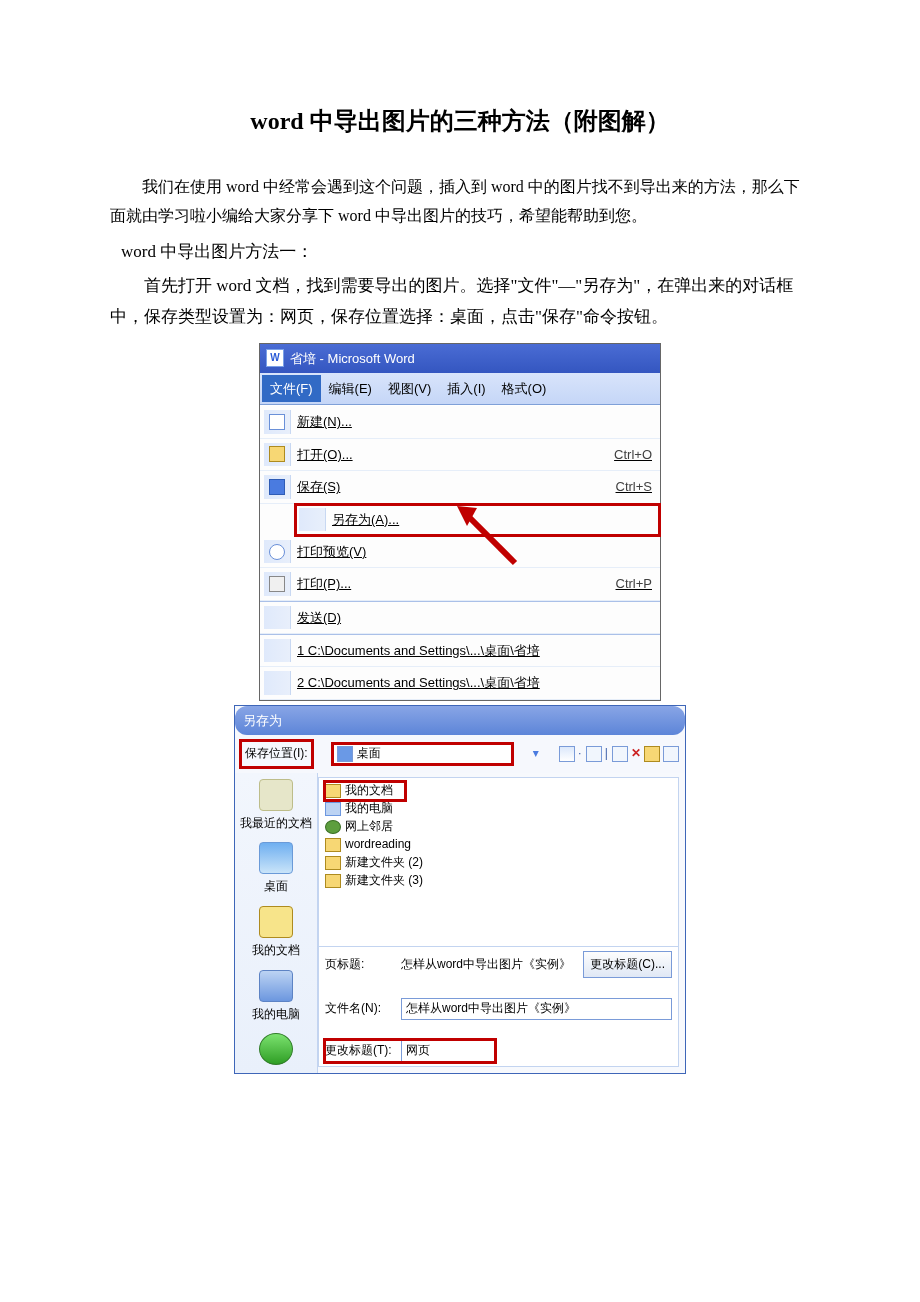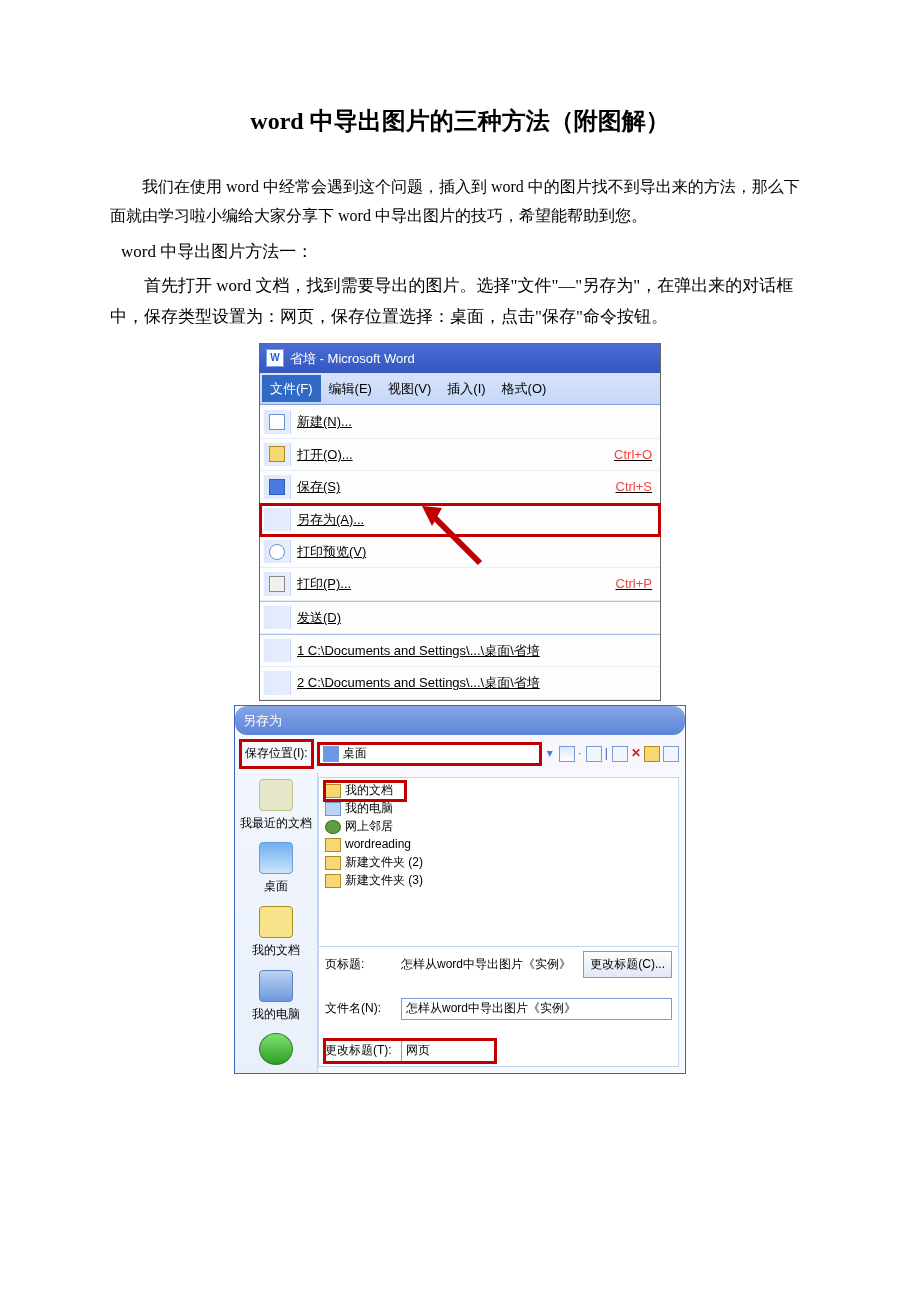--- a/index.html
+++ b/index.html
@@ -106,24 +106,25 @@
   .mini-icon {
     width: 14px; height: 14px;
     background: #fff;
     border: 1px solid #6a90d8;
   }
   .mini-icon.folder { background: #f7d774; border-color:#ae8b1f;}
   .mini-icon.disk { background: #4a7be0; border-color:#2f5cb5;}
   .mini-icon.lens { border-radius:50%; border:1px solid #6a90d8;}
   .mini-icon.printer{ background:#f0f0f0; border-color:#888;}
   .shot1-label { flex: 1; }
-  .shot1-sc { color:#ef4444; }
+  .shot1-sc { color:#404040; }
   .red-box {
     outline: 3px solid #c00000;
     outline-offset: -2px;
+    margin-left: 35px;
   }
   .shot1-arrow-wrap {
     position: relative;
   }
   .shot1-arrow-svg {
     position: absolute;
     left: 160px;
     top: -6px;
     pointer-events: none;
   }
@@ -143,21 +144,21 @@
   .shot2-title {
     background: linear-gradient(#88a5e6,#5d85d8);
     color:#fff;
     padding: 3px 8px;
     font-size: 13px;
     border-radius: 12px;
   }
   .shot2-top {
     display: flex;
     align-items: center;
-    gap: 6px;
+    gap: 20px;
     padding: 6px 6px;
     background: #f6f8fd;
   }
   .shot2-top .field {
     background:#fff;
     border:1px solid #7a9bd8;
     height: 18px;
     display:flex;
     align-items:center;
     padding: 1px 4px;

